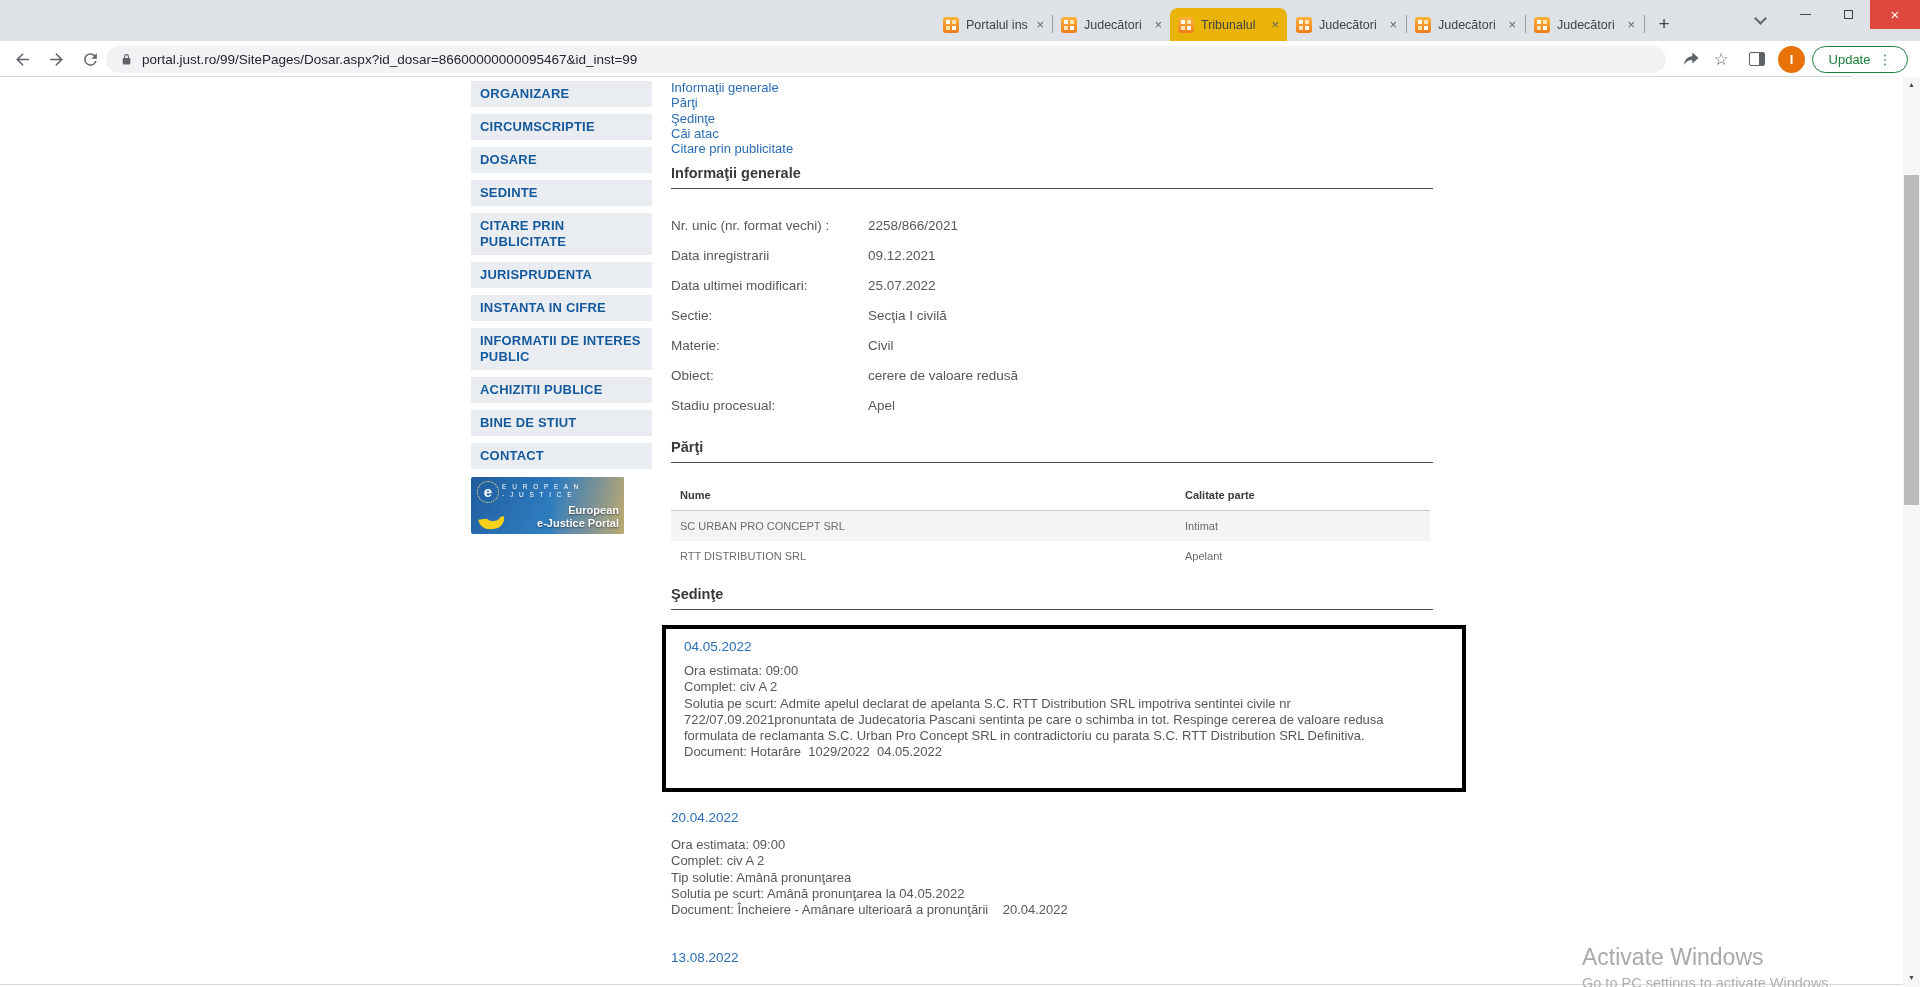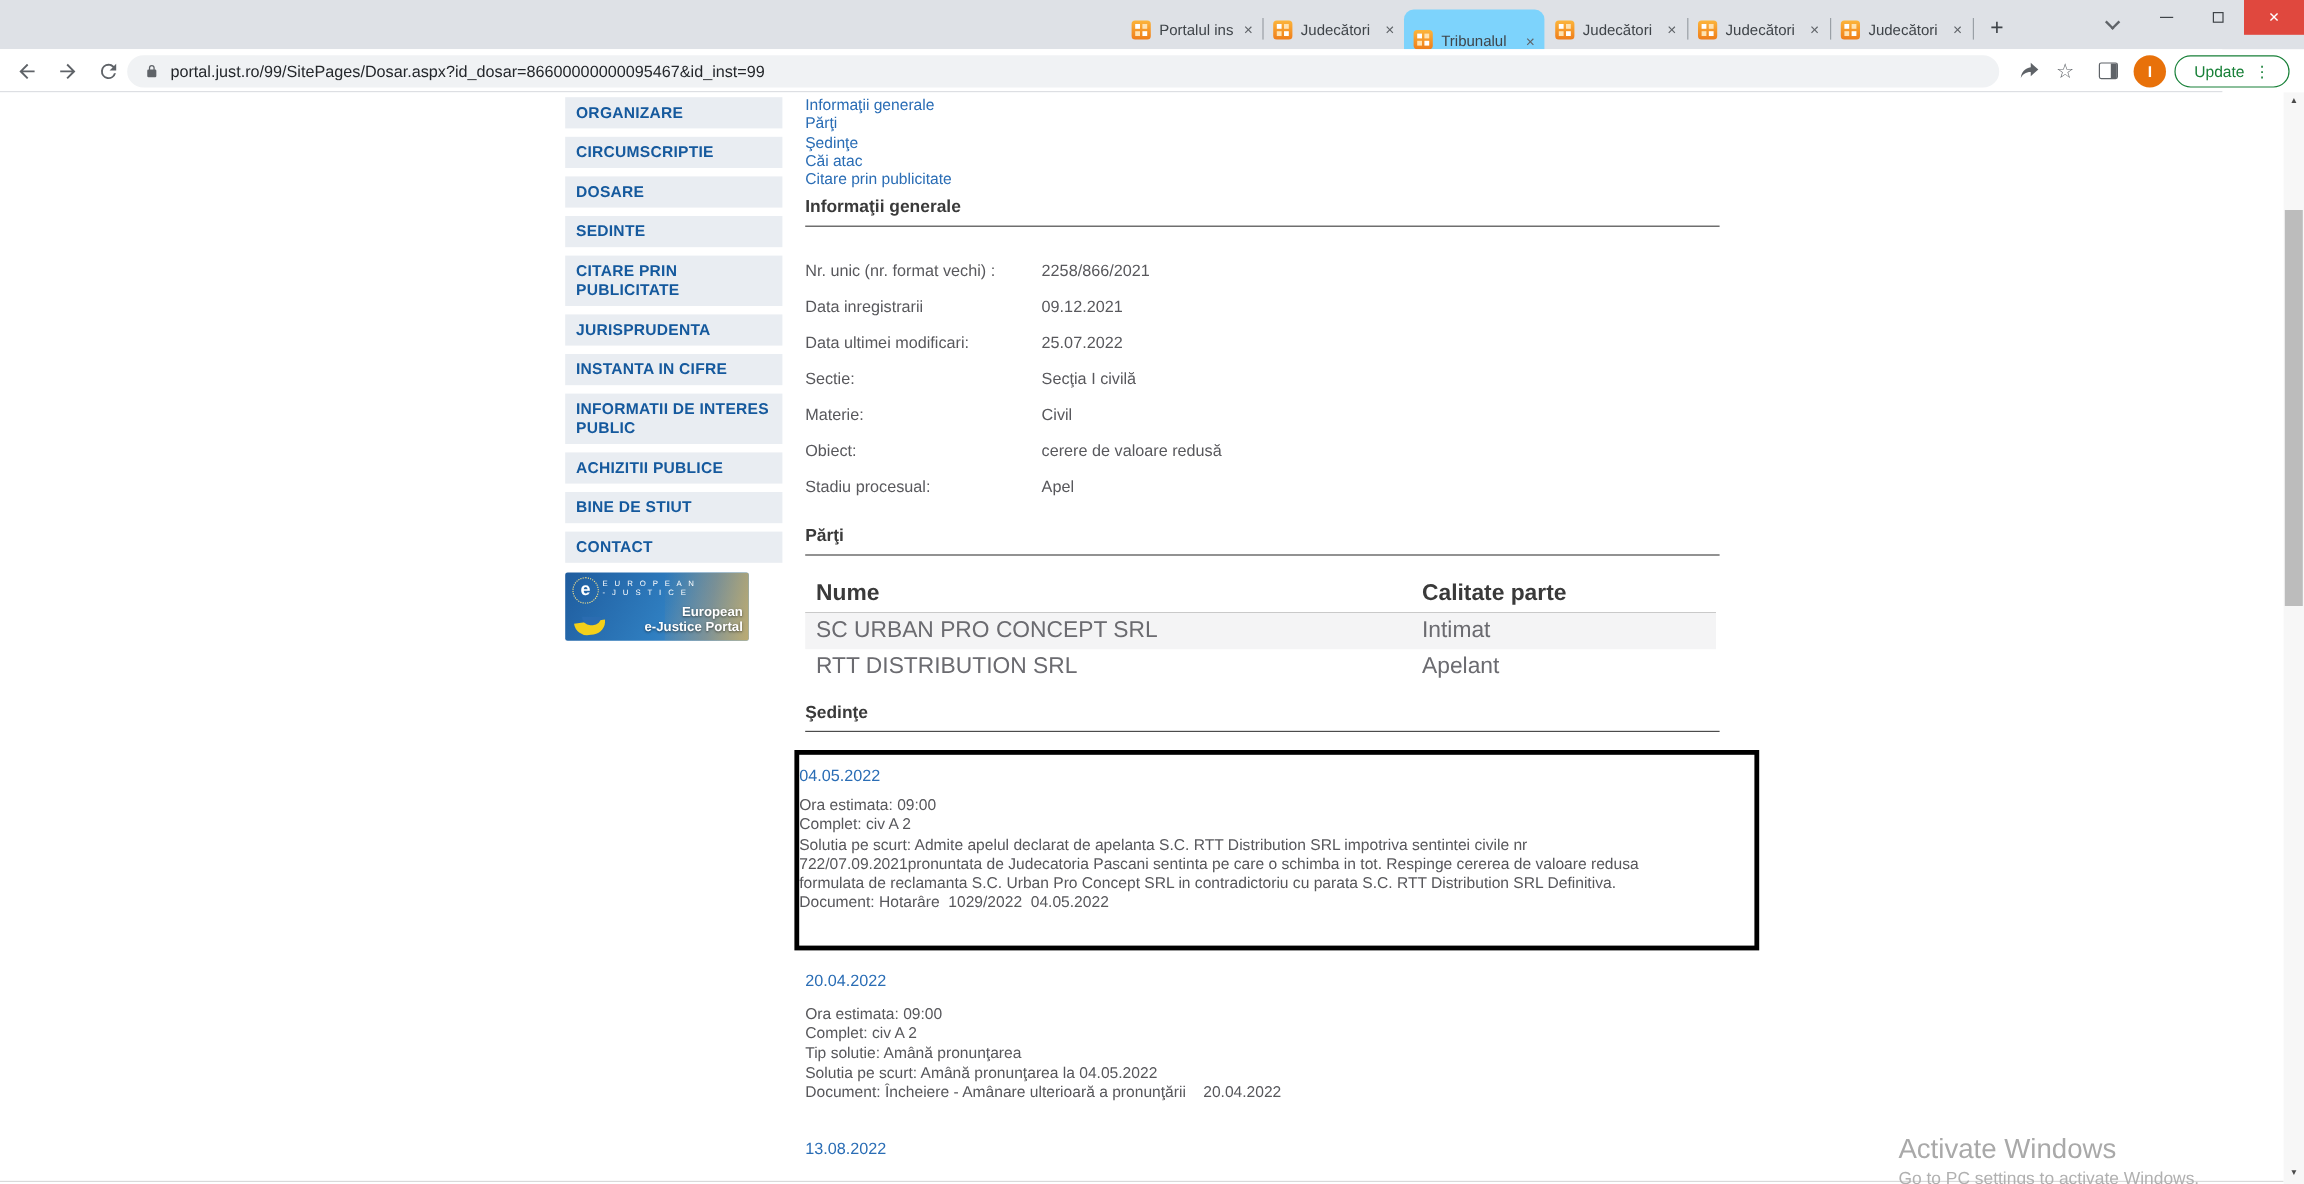--- a/index.html
+++ b/index.html
@@ -4,21 +4,21 @@
 <style>
   * { margin:0; padding:0; box-sizing:border-box; }
   html,body { width:1920px; height:987px; overflow:hidden; background:#fff;
               font-family:"Liberation Sans", sans-serif; }
   .screen { position:relative; width:1920px; height:987px; background:#fff; overflow:hidden; }
 
   
   .tabstrip { position:absolute; left:0; top:0; width:1920px; height:41px; background:#dee1e6; }
   .tab { position:absolute; top:8px; height:33px; width:117px; display:flex; align-items:center;
          padding:0 8px; cursor:default; }
-  .tab.active { background:#7dd3fc; border-radius:8px 8px 0 0;align-items:flex-end; }
+  .tab.active { background:#eab308; border-radius:8px 8px 0 0; }
   .favicon { width:16px; height:16px; min-width:16px; border-radius:3px; margin-right:7px;
              background:linear-gradient(180deg,#fcb53b,#ef7d1a); position:relative; }
   .favicon::after { content:""; position:absolute; left:3px; top:3px; width:10px; height:10px;
              background:
                linear-gradient(#fff,#fff) 0 0/4px 4px no-repeat,
                linear-gradient(#ffe2b0,#ffe2b0) 6px 0/4px 4px no-repeat,
                linear-gradient(#ffe2b0,#ffe2b0) 0 6px/4px 4px no-repeat,
                linear-gradient(#fff,#fff) 6px 6px/4px 4px no-repeat; }
   .tab-label { flex:1; font-size:12.5px; color:#3f4449; white-space:nowrap; overflow:hidden; }
   .tab-x { font-size:13px; color:#5f6368; margin-left:4px; line-height:1; }
@@ -85,30 +85,30 @@
   .toplinks div { font-size:13px; line-height:15.3px; color:#2a6db5; cursor:pointer; }
   .h3 { position:absolute; left:0; width:762px; font-size:14.5px; font-weight:bold; color:#3a3a3a;
         line-height:15px; padding-bottom:7px; border-bottom:1.5px solid #4b4b4b; }
   .h3.g { top:89px; } .h3.p { top:363px; } .h3.s { top:510px; }
 
   .inforows { position:absolute; left:0; top:133px; width:700px; }
   .inforow { display:flex; height:30px; align-items:center; font-size:13.5px; color:#58585c; }
   .inforow .lbl { width:197px; }
 
   .ptable { position:absolute; left:0; top:402px; width:759px; }
-  .prow { display:flex; align-items:center; font-size:19px; color:#6b6b70; }
+  .prow { display:flex; align-items:center; font-size:11px; color:#6b6b70; }
   .prow .c1 { width:514px; padding-left:9px; }
   .phead { height:32px; font-weight:bold; color:#3a3a3a; border-bottom:1px solid #c9c9c9; }
   .pr1 { height:30px; background:#f4f4f5; }
   .pr2 { height:30px; }
 
   .sess-date { font-size:13.5px; color:#2a6db5; cursor:pointer; }
   .sess-line { font-size:13px; line-height:16.3px; color:#57575b; white-space:pre-wrap; }
   .hlbox { position:absolute; left:-9px; top:548px; width:804px; height:167px; border:4px solid #000;
-           padding:10px 20px 0 0; }
+           padding:10px 20px 0 18px; }
   .hlbox .lines { margin-top:9px; }
   .sess2 { position:absolute; left:0; top:733px; width:762px; }
   .sess2 .lines { margin-top:12px; }
   .sess3 { position:absolute; left:0; top:873px; }
 
   
   .wm { position:absolute; left:1582px; top:866px; color:#a9a9a9; }
   .wm .l1 { font-size:23px; line-height:28px; }
   .wm .l2 { font-size:14.5px; margin-top:4px; color:#b0b0b0; }
   .bottomline { position:absolute; left:0; top:907px; width:1903px; height:1px; background:#d9d9d9; }

